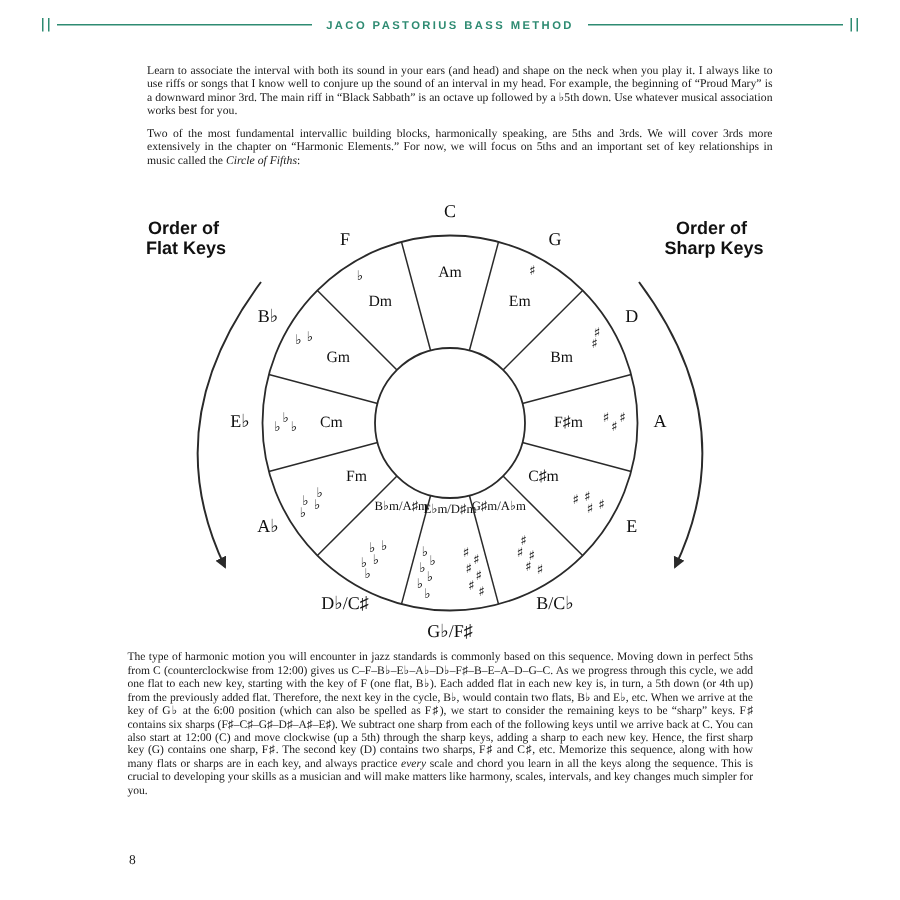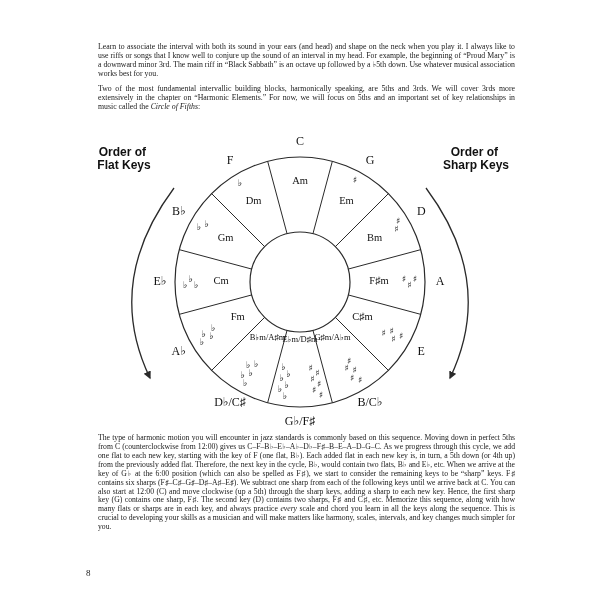--- a/index.html
+++ b/index.html
@@ -8,21 +8,21 @@
 
   
   .hdr{position:absolute;top:12px;left:28px;right:28px;display:flex;align-items:center;}
   .vrule{width:3px;height:9px;border-left:1.5px solid #2e8b72;border-right:1.5px solid #2e8b72;flex:0 0 auto;}
   .hrule{flex:1;height:0;border-top:1px solid #2e8b72;margin:0 5px;}
   .hdr-title{flex:0 0 auto;color:#2e8b72;font-family:"Liberation Sans","DejaVu Sans",sans-serif;
     font-weight:bold;font-size:7.5px;letter-spacing:1.6px;white-space:nowrap;padding:0 4px;}
 
   
   .intro{position:absolute;top:42px;left:85px;width:430px;}
-  .outro{position:absolute;top:434px;left:85px;width:430px;}
+  .outro{position:absolute;top:434px;left:72px;width:430px;}
   p.body{font-size:7.8px;line-height:1.16;text-align:justify;color:#191919;margin:0 0 6px 13px;}
   .outro p.body{font-size:7.7px;}
   em{}
 
   
   .diagram{position:absolute;top:130px;left:0;width:600px;height:300px;text-align:right;}
   svg{display:block;}
   .ring{fill:none;stroke:#2a2a2a;stroke-width:1.2;}
   .spoke{stroke:#2a2a2a;stroke-width:1;}
   .arrow{fill:none;stroke:#2a2a2a;stroke-width:1.3;}
@@ -37,20 +37,27 @@
     dominant-baseline:middle;fill:#111;}
 
   
   .pagenum{position:absolute;top:568px;left:86px;font-size:9px;color:#191919;}
 </style>
 </head>
 <body>
 
 <div class="page">
 
+  <div class="hdr">
+    <span class="vrule"></span>
+    <span class="hrule"></span>
+    <span class="hdr-title">JACO PASTORIUS BASS METHOD</span>
+    <span class="hrule"></span>
+    <span class="vrule"></span>
+  </div>
 
   <div class="intro">
     <p class="body">Learn to associate the interval with both its sound in your ears (and head) and shape on the neck when you play it. I always like to use riffs or songs that I know well to conjure up the sound of an interval in my head. For example, the beginning of “Proud Mary” is a downward minor 3rd. The main riff in “Black Sabbath” is an octave up followed by a ♭5th down. Use whatever musical association works best for you.</p>
     <p class="body"><span>Two of the most fundamental intervallic building blocks, harmonically speaking, are 5ths and 3rds. We will cover 3rds more extensively in the chapter on “Harmonic Elements.” For now, we will focus on 5ths and an important set of key relationships in music called the </span><em>Circle of Fifths</em><span>:</span></p>
   </div>
 
   <div class="diagram">
     <svg id="cof-svg" width="600" height="300" viewBox="0 0 600 300">
       <defs>
         <marker id="ah" markerWidth="7" markerHeight="7" refX="5" refY="3" orient="auto">

